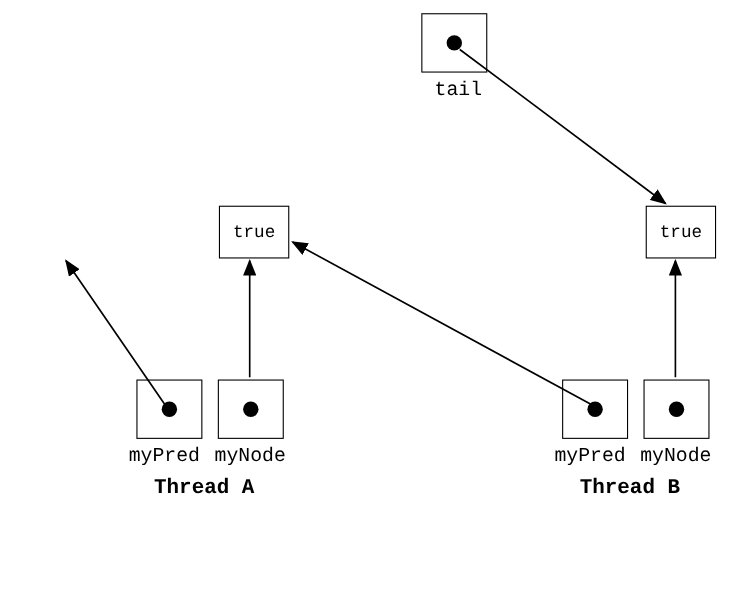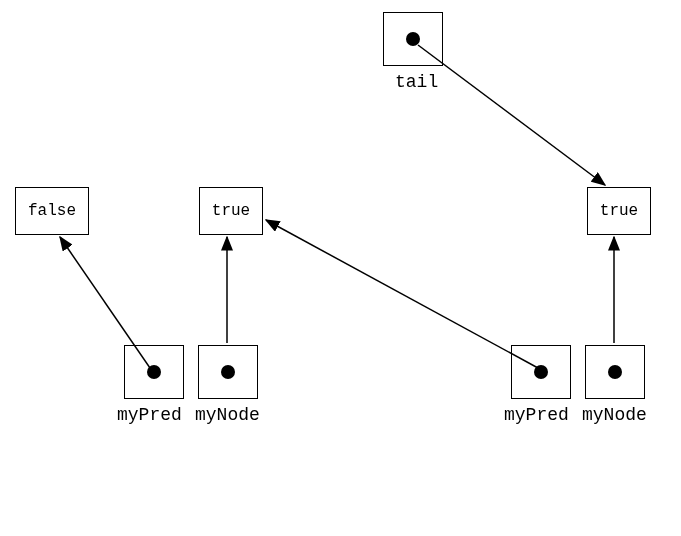--- a/index.html
+++ b/index.html
@@ -54,53 +54,52 @@
 </head>
 <body>
 
 <div class="canvas">
 
   <div class="box" style="left:383px; top:12px; width:58px; height:52px;">
     <div class="dot"></div>
   </div>
   <div class="label" style="left:395px; top:72px;">tail</div>
 
-  <div class="box" style="left:15px; top:187px; width:72px; height:46px;">
-    <span>false</span>
-  </div>
 
   <div class="box" style="left:199px; top:187px; width:62px; height:46px;">
     <span>true</span>
   </div>
 
   <div class="box" style="left:587px; top:187px; width:62px; height:46px;">
     <span>true</span>
   </div>
 
   <div class="box" style="left:124px; top:345px; width:58px; height:52px;">
     <div class="dot"></div>
   </div>
   <div class="label" style="left:117px; top:405px;">myPred</div>
 
   <div class="box" style="left:198px; top:345px; width:58px; height:52px;">
     <div class="dot"></div>
   </div>
   <div class="label" style="left:195px; top:405px;">myNode</div>
 
+  <div class="thread" style="left:140px; top:432px;">Thread A</div>
 
   <div class="box" style="left:511px; top:345px; width:58px; height:52px;">
     <div class="dot"></div>
   </div>
   <div class="label" style="left:504px; top:405px;">myPred</div>
 
   <div class="box" style="left:585px; top:345px; width:58px; height:52px;">
     <div class="dot"></div>
   </div>
   <div class="label" style="left:582px; top:405px;">myNode</div>
 
+  <div class="thread" style="left:527px; top:432px;">Thread B</div>
 
 
   <svg class="arrows">
     <defs>
       <marker id="arrowhead" markerWidth="10" markerHeight="8" refX="9" refY="4" orient="auto">
         <polygon points="0 0, 10 4, 0 8" fill="#000"></polygon>
       </marker>
     </defs>
 
     <line x1="418" y1="45" x2="605" y2="185" stroke="#000" stroke-width="1.5" marker-end="url(#arrowhead)"></line>

